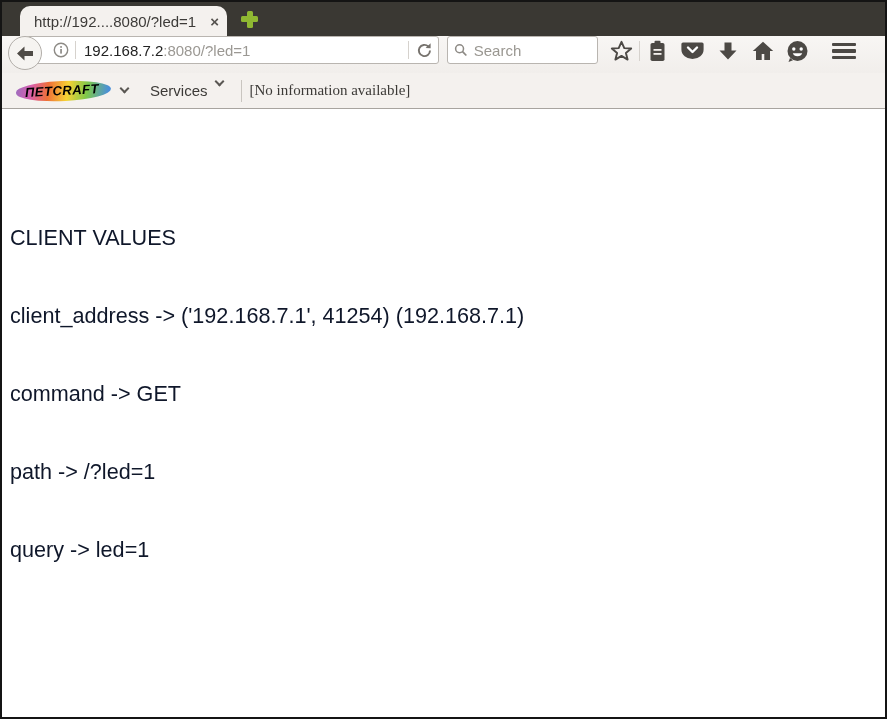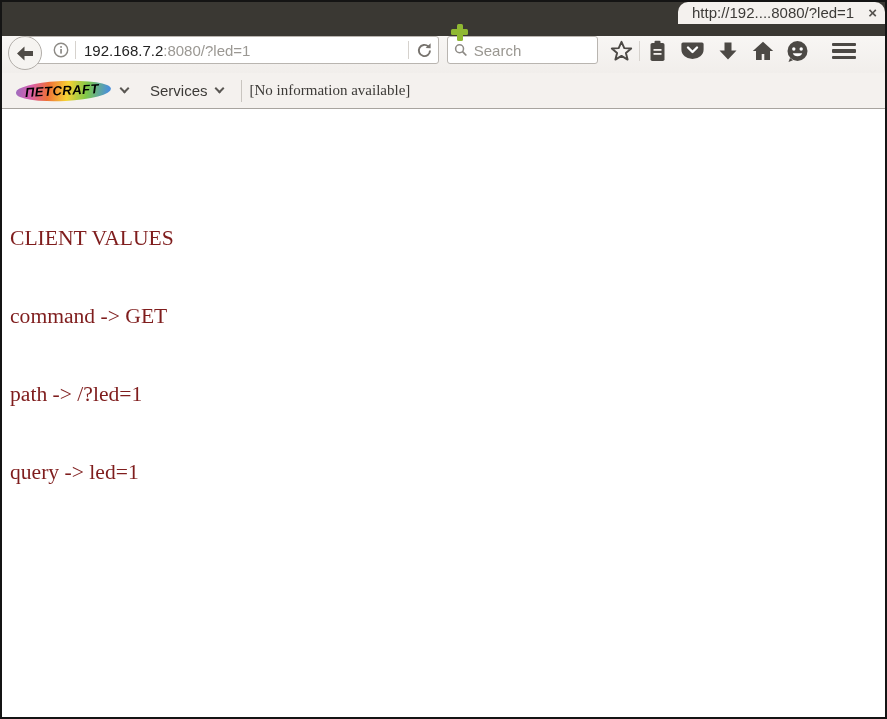--- a/index.html
+++ b/index.html
@@ -2,21 +2,21 @@
 <html><head>
 <meta charset="utf-8">
 <style>
   html,body{margin:0;padding:0;background:#e8e8e8;}
   *{box-sizing:border-box;}
   .window{
     width:887px;height:719px;border:2px solid #141414;background:#fff;
     font-family:"Liberation Sans",sans-serif;position:relative;overflow:hidden;
   }
   
-  .tabbar{height:34px;background:#3a3833;display:flex;align-items:flex-end;padding-left:18px;flex-direction:column;}
+  .tabbar{height:34px;background:#3a3833;display:flex;align-items:flex-end;padding-left:18px;}
   .tab{
     width:207px;height:30px;background:#f4f1ee;border-radius:10px 10px 0 0;
     display:flex;align-items:center;padding:0 8px 0 14px;
   }
   .tab-title{font-size:15px;color:#3d3b38;white-space:nowrap;overflow:hidden;flex:1;}
   .tab-close{color:#56534f;font-size:15px;font-weight:bold;margin-left:4px;cursor:default;line-height:1;}
   .newtab{align-self:center;margin-left:14px;width:17px;height:17px;position:relative;}
   .newtab::before,.newtab::after{content:"";position:absolute;background:#8fb832;border-radius:1.5px;}
   .newtab::before{left:5.5px;top:0;width:6px;height:17px;}
   .newtab::after{left:0;top:5.5px;width:17px;height:6px;}
@@ -54,27 +54,27 @@
   
   .bookmarksbar{height:36px;background:#f4f1ee;border-bottom:1px solid #a8a49f;display:flex;align-items:center;padding:0 10px;}
   .netcraft-btn{display:flex;align-items:center;gap:10px;padding:0 4px;}
   .netcraft-logo{
     display:inline-block;font-weight:bold;font-style:italic;font-size:13px;color:#000;
     background:linear-gradient(100deg,#9a6ec0 0%,#d75fae 16%,#ef7038 34%,#f6d234 54%,#7ec84a 74%,#4a90d9 96%);
     padding:2px 12px 3px 9px;border-radius:65% 75% 70% 75% / 65% 75% 70% 75%;
     transform:rotate(-3deg);letter-spacing:.5px;white-space:nowrap;
   }
   .chev{width:7px;height:7px;border-right:2px solid #5a5753;border-bottom:2px solid #5a5753;transform:rotate(45deg);margin-top:-4px;flex:none;}
-  .services-btn{display:flex;align-items:center;gap:8px;padding:0 10px;margin-left:8px;font-size:15px;color:#3c3a37;}
+  .services-btn{display:flex;align-items:flex-start;gap:8px;padding:0 10px;margin-left:8px;font-size:15px;color:#3c3a37;}
   .bsep{width:1px;height:22px;background:#c9c5c0;margin:0 8px;flex:none;}
   .bookmark-info{font-size:15px;color:#3c3a37;font-family:Liberation Serif, serif;}
   
   .content{
     background:#fff;padding:12px 1px 0 8px;
-    font-family:Liberation Serif, serif;font-size:21.6px;line-height:26px;color:#7f1d1d;
+    font-family:Liberation Sans, sans-serif;font-size:21.6px;line-height:26px;color:#0f172a;
     white-space:pre;overflow:hidden;height:572px;
   }
 </style>
 </head>
 <body>
 
 <div class="window">
 
   <div class="tabbar">
     <div class="tab">
@@ -172,20 +172,21 @@
       <span>Services</span>
       <span class="chev"></span>
     </div>
     <span class="bsep"></span>
     <span class="bookmark-info">[No information available]</span>
   </div>
 
   <div class="content">
     <div class="section">
       <div>CLIENT VALUES</div>
+      <div>client_address -&gt; ('192.168.7.1', 41254) (192.168.7.1)</div>
       <div>command -&gt; GET</div>
       <div>path -&gt; /?led=1</div>
       <div>query -&gt; led=1</div>
       
     </div>
     
     
   </div>
 
 </div>

